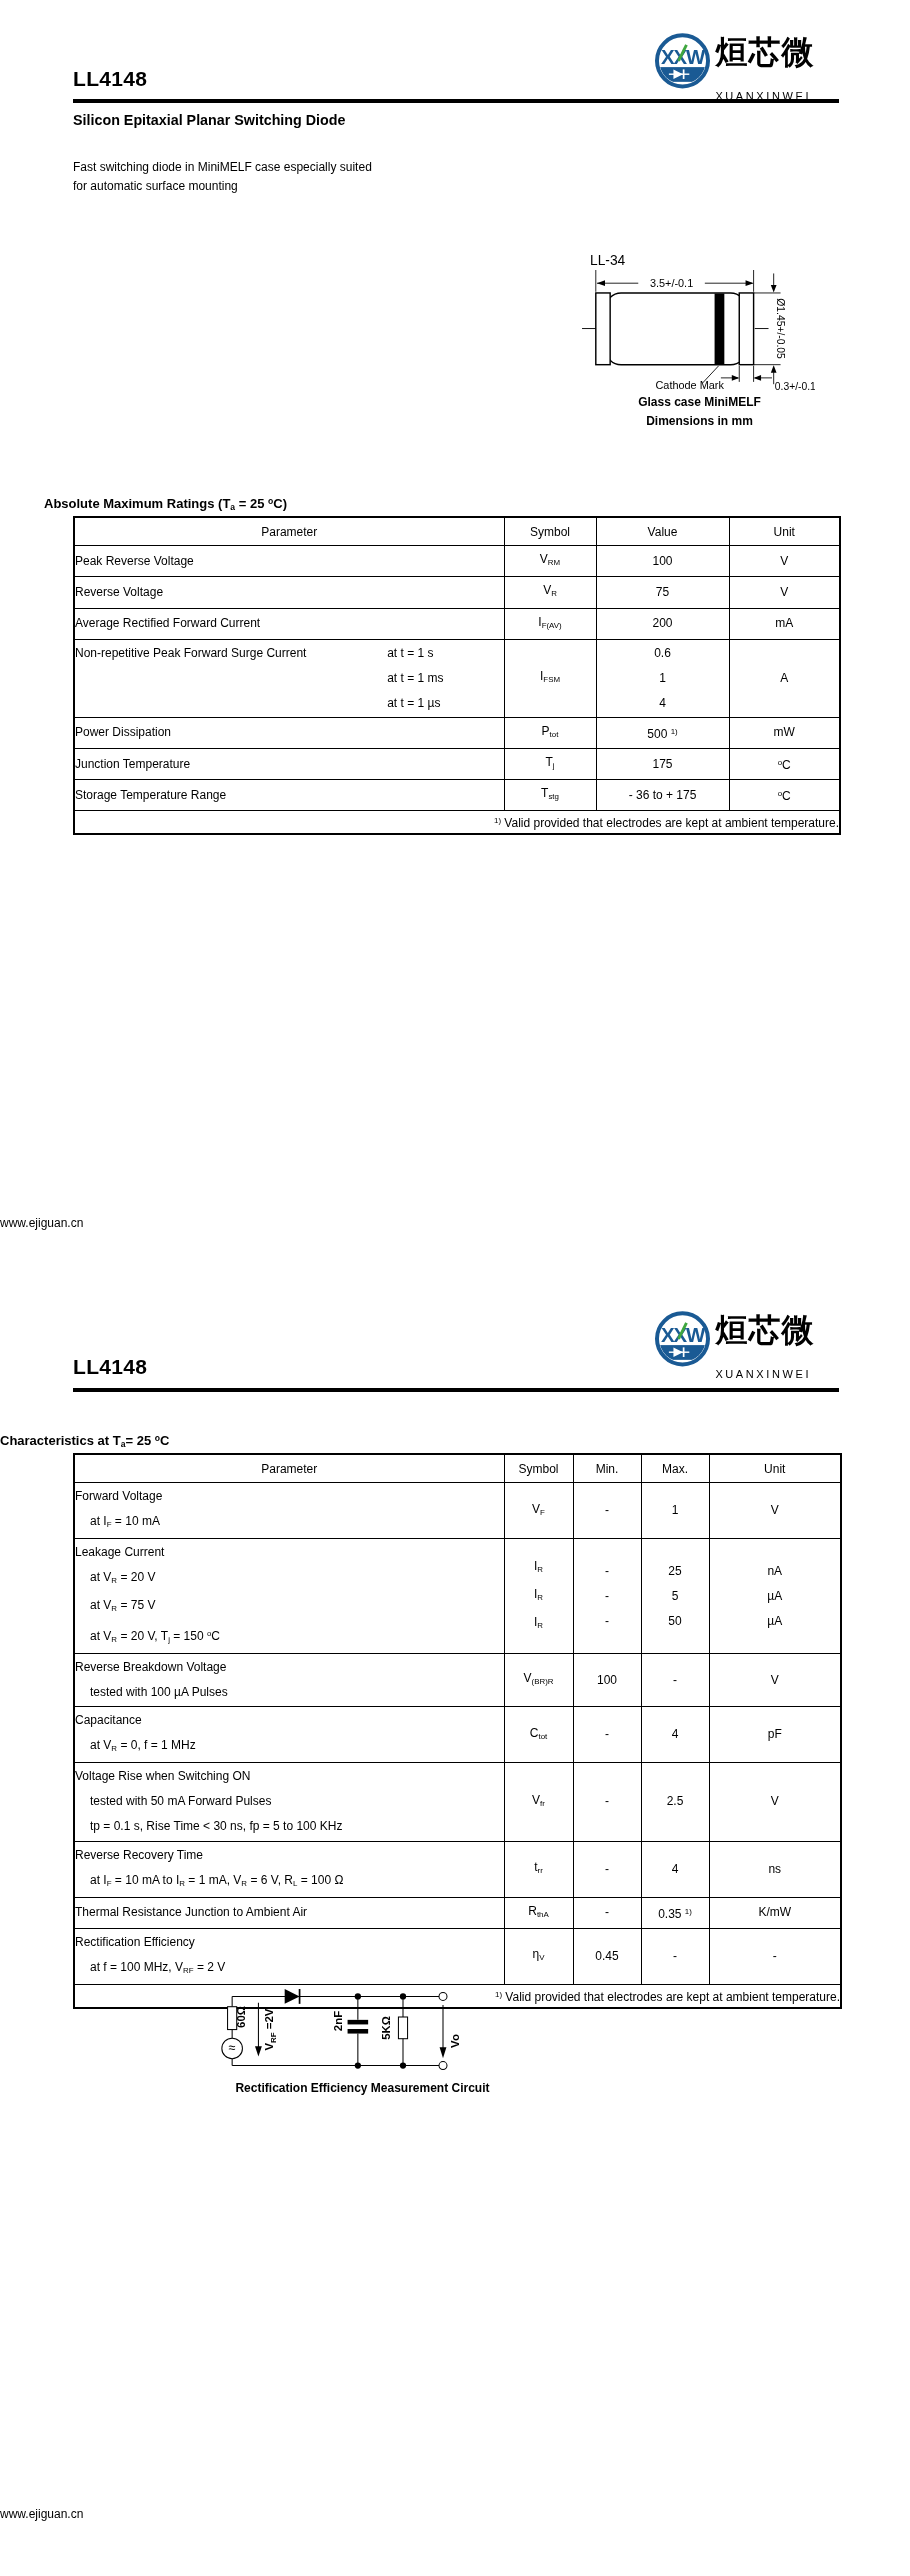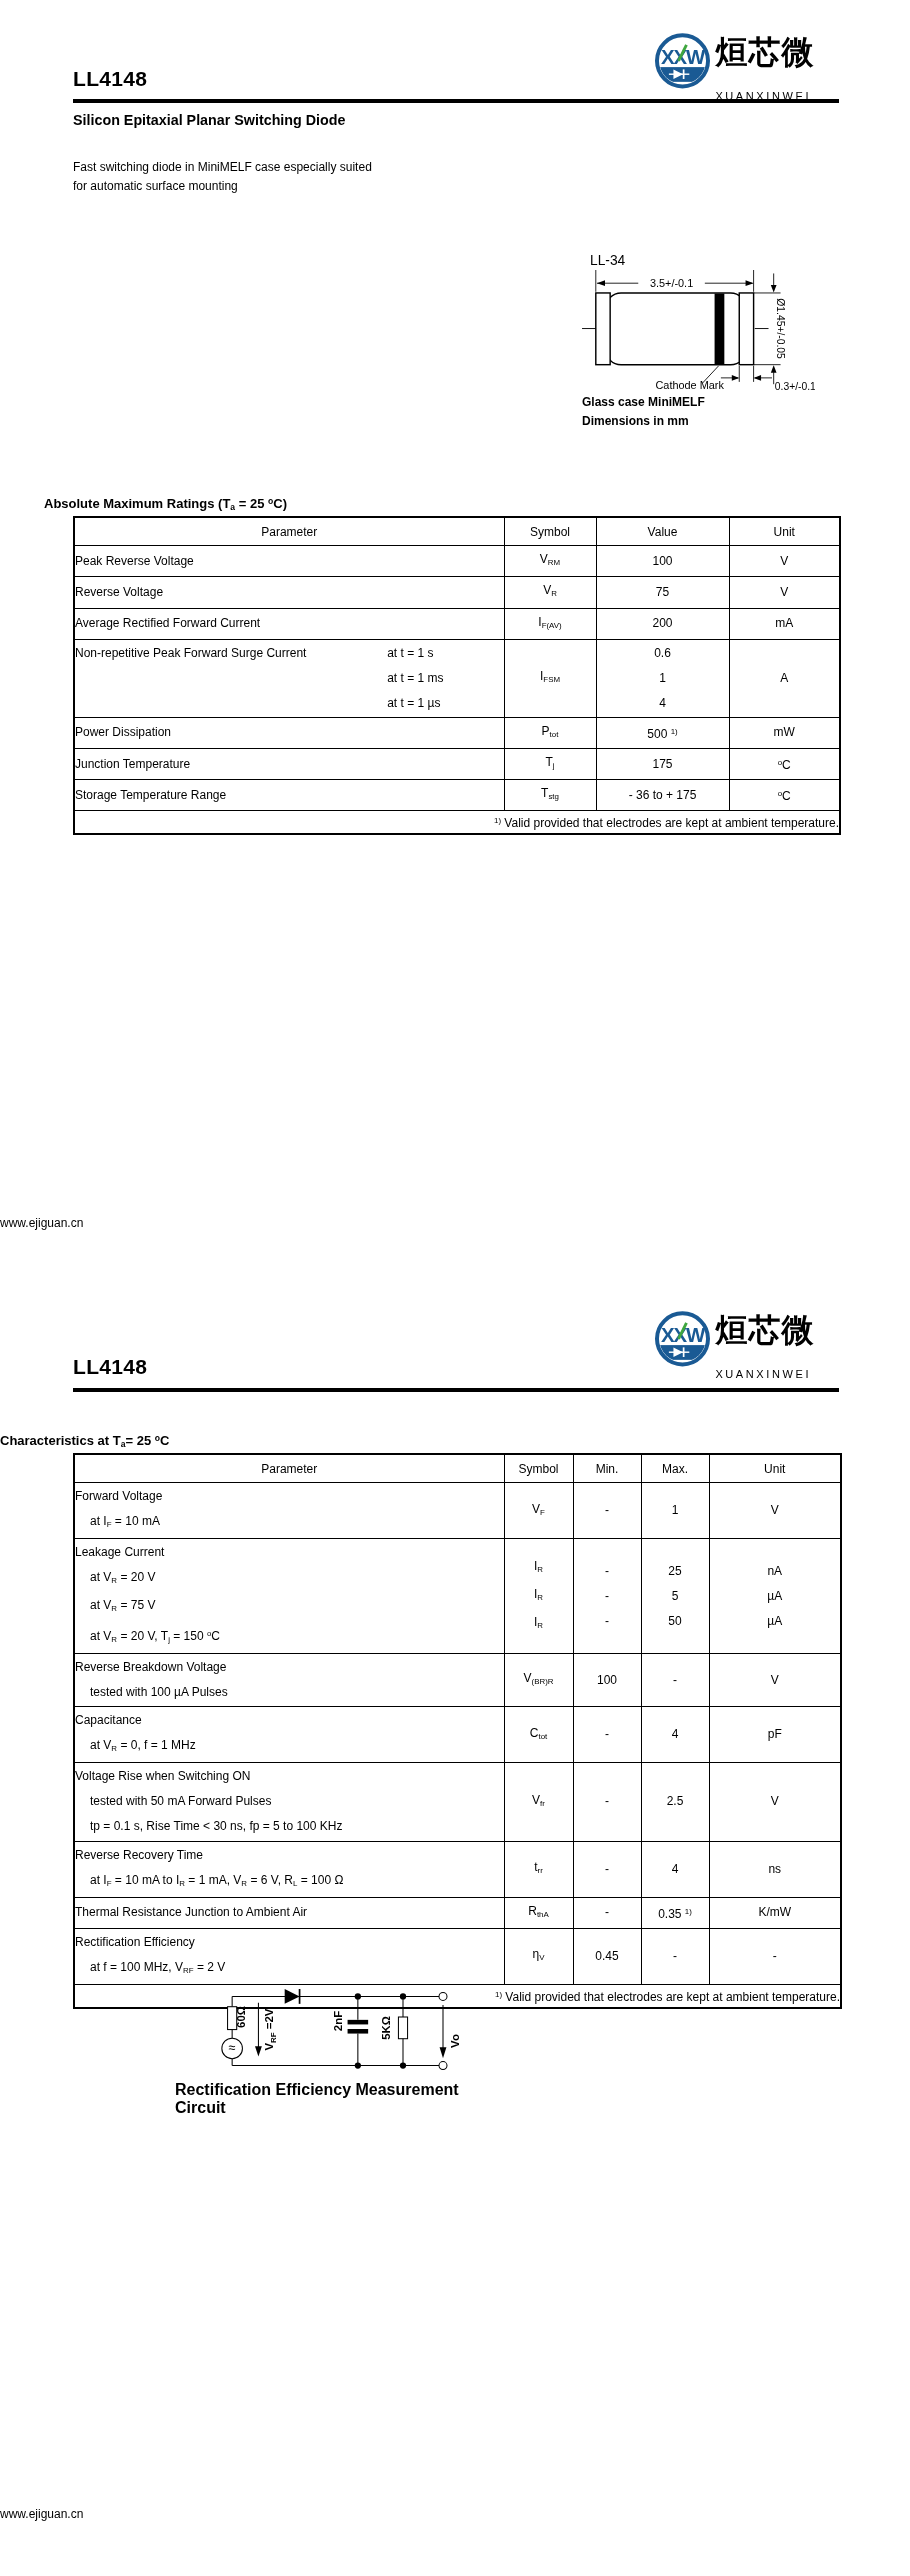--- a/index.html
+++ b/index.html
@@ -27,22 +27,22 @@
   .dtable td{border:1.1px solid #000;padding:1.1px 0;font-size:12px;vertical-align:middle;}
   .hcell{text-align:center;height:25px;}
   .pcell{padding-left:16px;text-align:left;}
   .ccell{text-align:center;}
   .ln{line-height:25px;white-space:nowrap;}
   .indent{padding-left:15px;}
   .pwrap{display:flex;justify-content:space-between;}
   .pcond{margin-right:60px;}
   .fcell{font-size:11px;line-height:17px;padding:4px 0 4px 13.8px;text-align:right;}
 
-  .pkg-cap{font-size:12px;font-weight:bold;width:235px;left:582px;}
-  .circ-cap{font-size:16px;font-weight:bold;text-align:left;width:321px;left:175px;}
+  .pkg-cap{font-size:12px;font-weight:bold;text-align:center;width:235px;left:582px;}
+  .circ-cap{font-size:12px;font-weight:bold;text-align:center;width:321px;left:202px;}
   svg text{font-family:"Liberation Sans",sans-serif;}
 </style>
 </head>
 <body>
 
 <div class="page">
 
   <div class="abs part-number" style="left:73px;top:67px;">LL4148</div>
 
   <div class="abs logo" style="left:653px;top:32px;">

